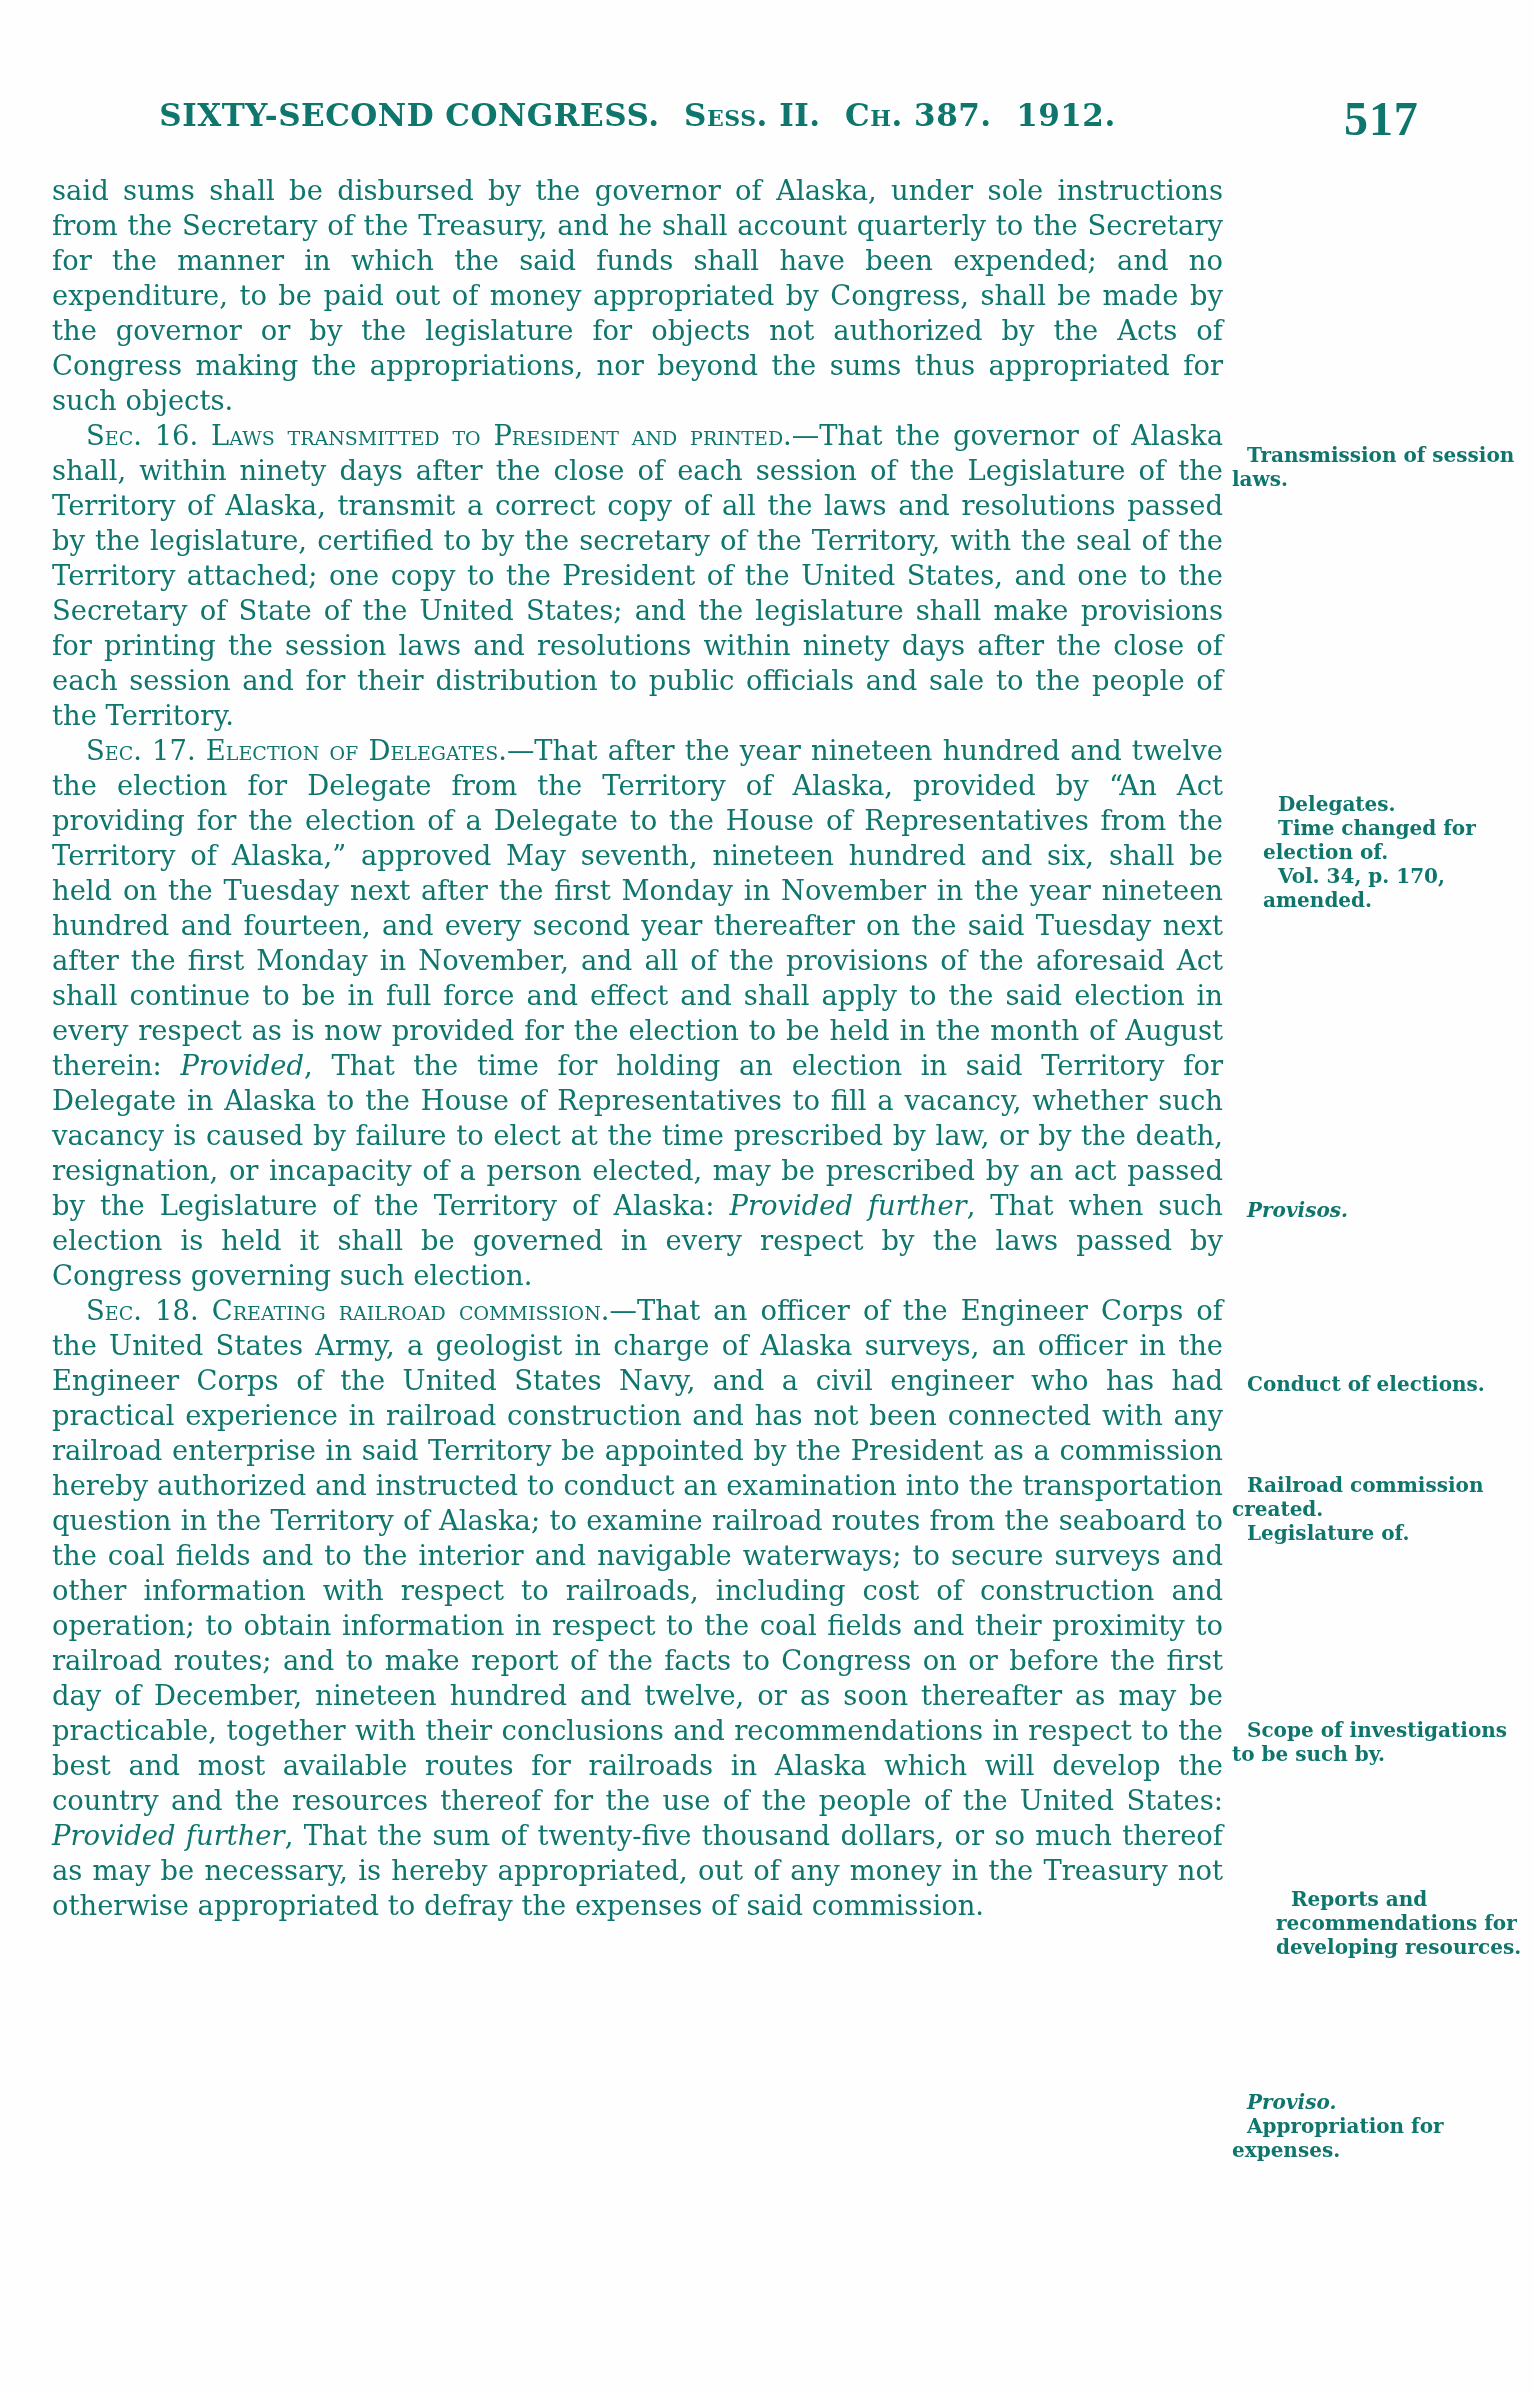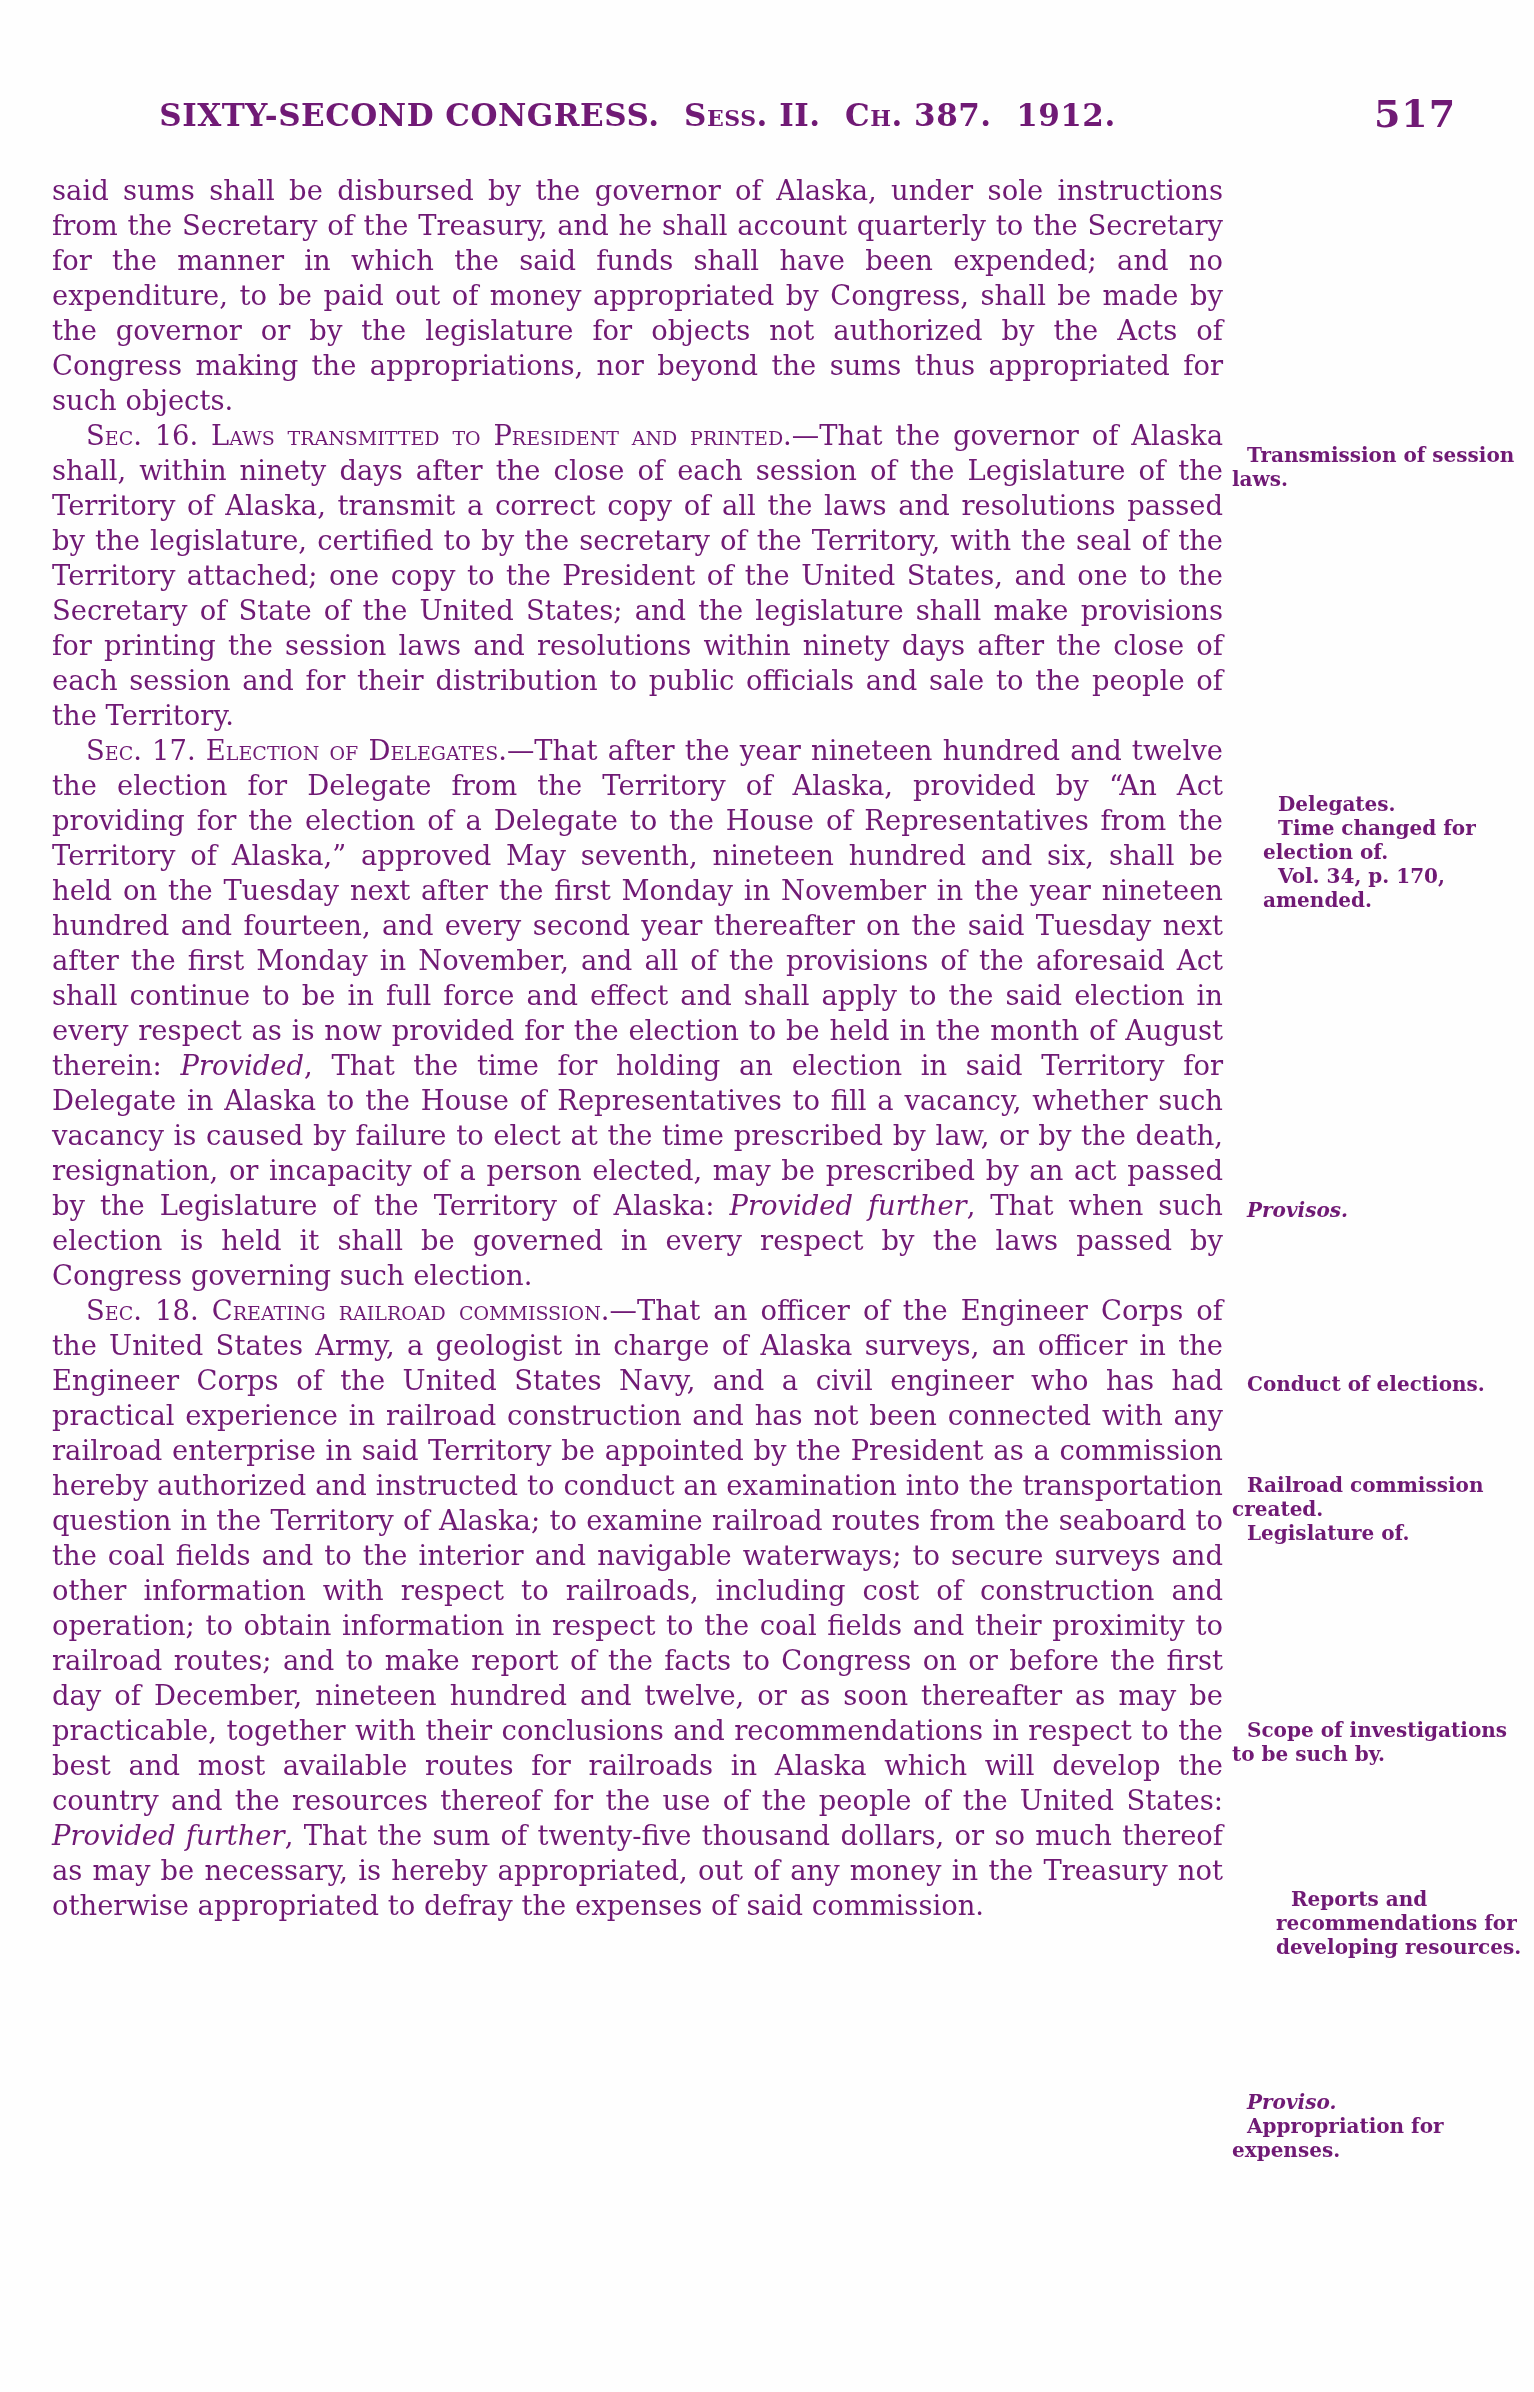--- a/index.html
+++ b/index.html
@@ -5,44 +5,45 @@
   html, body {
     margin: 0;
     padding: 0;
     background: #ffffff;
   }
   .page {
     position: relative;
     width: 1535px;
     height: 2392px;
     background: #fefefe;
-    color: #701a75;
+    color: #0f766e;
     font-family: "DejaVu Serif", "Liberation Serif", serif;
     overflow: hidden;
   }
   .header-title {
     position: absolute;
     top: 97px;
     left: 52px;
     width: 1171px;
     text-align: center;
     font-size: 31px;
     font-weight: bold;
     letter-spacing: 0.5px;
     white-space: nowrap;
   }
   .header-title .seg { margin-right: 24.6px; }
   .header-title .seg:last-child { margin-right: 0; }
   .page-number {
     position: absolute;
     top: 91px;
-    left: 1374px;
-    font-size: 38px;
+    left: 1344px;
+    font-size: 48px;
     font-weight: bold;
     letter-spacing: 0.9px;
+    font-family: Liberation Serif, serif;
   }
   .body-col {
     position: absolute;
     top: 173px;
     left: 52px;
     width: 1171px;
     font-size: 27.4px;
     line-height: 35px;
     text-align: justify;
   }

